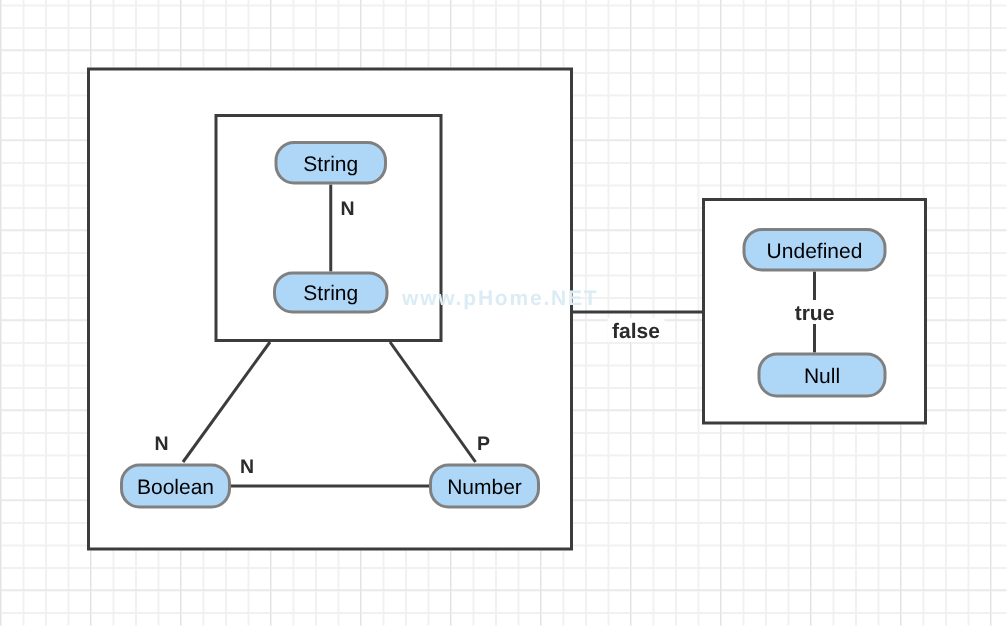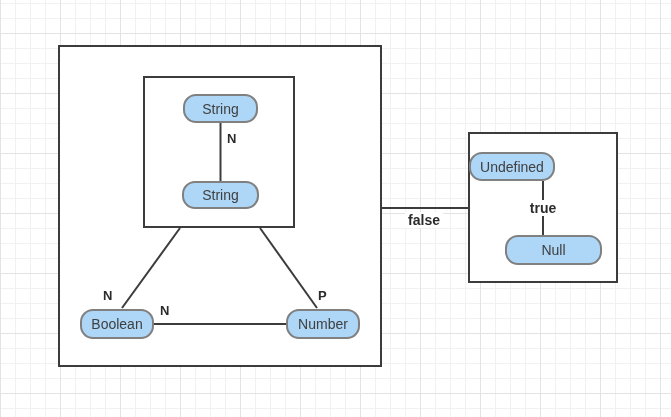--- a/index.html
+++ b/index.html
@@ -53,29 +53,29 @@
   .node {
     position: absolute;
     box-sizing: border-box;
     background: #add6f7;
     border: 2px solid #808080;
     border-radius: 13px;
     display: flex;
     align-items: center;
     justify-content: center;
     font-size: 14px;
-    color: #404040;
+    color: #000000;
     white-space: nowrap;
   }
   #node-string    { left: 183px; top: 94px;  width: 75px; height: 29px; }
   #node-number    { left: 182px; top: 181px; width: 77px; height: 28px; }
   #node-boolean   { left: 80px;  top: 309px; width: 74px; height: 30px; }
   #node-object    { left: 286px; top: 309px; width: 74px; height: 30px; }
-  #node-undefined { left: 469px; top: 152px; width: 86px; height: 29px; }
-  #node-null      { left: 505px; top: 235px; width: 97px; height: 30px; text-align: right; }
+  #node-undefined { left: 495px; top: 152px; width: 96px; height: 29px; }
+  #node-null      { left: 505px; top: 235px; width: 86px; height: 30px; text-align: right; }
 
   .elabel {
     position: absolute;
     font-weight: bold;
     font-size: 13px;
     color: #2b2b2b;
     white-space: nowrap;
   }
   #lbl-string-number  { left: 227px; top: 131px; }
   #lbl-inner-boolean  { left: 103px; top: 288px; }
@@ -92,20 +92,21 @@
 </style>
 </head>
 <body>
 
 <div class="canvas">
 
   <div class="container" id="group-left"></div>
   <div class="container" id="group-inner"></div>
   <div class="container" id="group-right"></div>
 
+  <div class="watermark">www.pHome.NET</div>
 
   <svg class="edges" viewBox="0 0 671 417" xmlns="http://www.w3.org/2000/svg">
     <line x1="220.5" y1="123" x2="220.5" y2="181" stroke="#3c3c3c" stroke-width="2"></line>
     <line x1="180" y1="228" x2="122" y2="308" stroke="#3c3c3c" stroke-width="2"></line>
     <line x1="260" y1="228" x2="317" y2="308" stroke="#3c3c3c" stroke-width="2"></line>
     <line x1="154" y1="324" x2="286" y2="324" stroke="#3c3c3c" stroke-width="2"></line>
     <line x1="382" y1="208" x2="468" y2="208" stroke="#3c3c3c" stroke-width="2"></line>
     <line x1="543" y1="181" x2="543" y2="235" stroke="#3c3c3c" stroke-width="2"></line>
   </svg>
 

